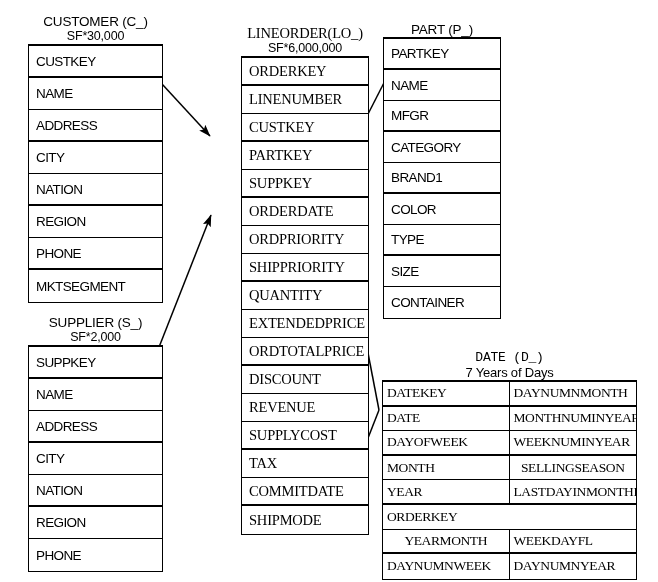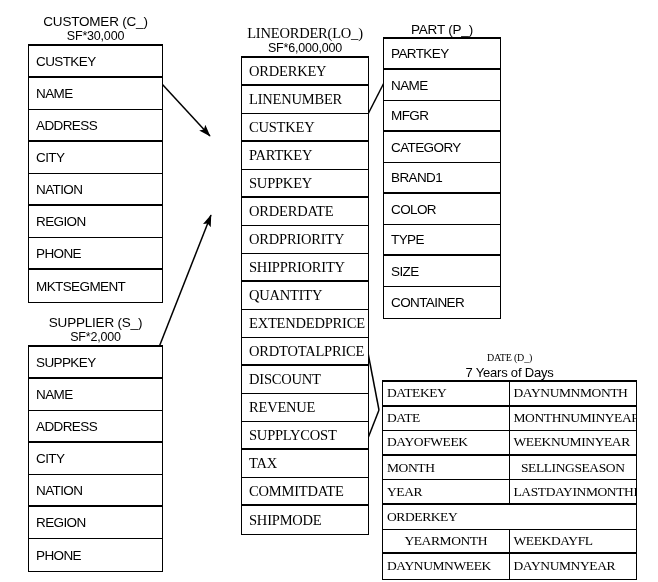--- a/index.html
+++ b/index.html
@@ -82,21 +82,21 @@
     box-sizing:border-box;
     display:flex;align-items:center;
     padding-left:4px;
     font-family:"Liberation Serif", serif;
     font-size:13.5px;
     white-space:nowrap;overflow:hidden;
     letter-spacing:-0.4px;
   }
   #dateent .dcell.left{border-right:1.6px solid #000;}
   #dateent .dcell.ctr{justify-content:center;padding-left:0;}
-  #dateent .ent-title{font-family:Liberation Serif, serif;font-size:10px;}
+  #dateent .ent-title{font-family:Liberation Mono, monospace;font-size:13px;}
   #dateent .ent-sub{font-family:"Liberation Sans", sans-serif;font-size:13px;}
 
   #arrows{position:absolute;left:0;top:0;width:658px;height:582px;pointer-events:none;}
 </style>
 </head>
 <body>
 
 <div id="stage">
 
   <svg id="arrows" viewBox="0 0 658 582">

